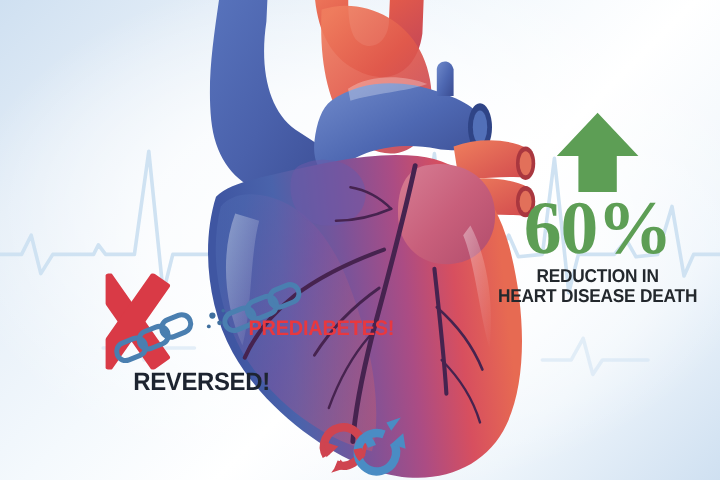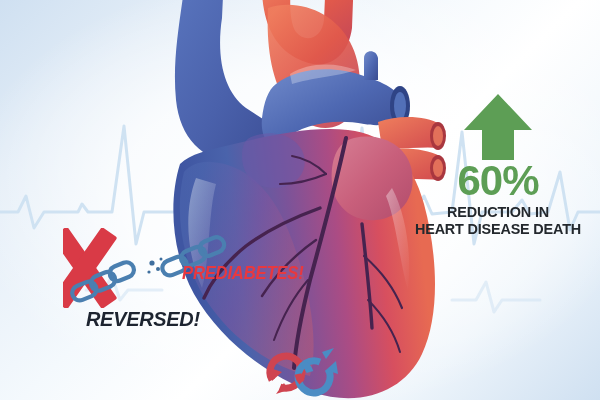--- a/index.html
+++ b/index.html
@@ -57,23 +57,23 @@
     width: 192px;
     text-align: center;
   }
   .stat-arrow {
     display: block;
     margin: 0 auto 2px auto;
     width: 72px;
     height: 68px;
   }
   .stat-value {
-    font-family: Liberation Sans, sans-serif;
+    font-family: Liberation Serif, serif;
     font-weight: bold;
-    font-size: 42px;
+    font-size: 63px;
     line-height: 0.92;
     letter-spacing: -1px;
     color: #5d9e55;
     margin: 0;
     padding: 0;
   }
   .stat-caption {
     font-family: "Liberation Sans", sans-serif;
     font-weight: bold;
     font-size: 15.5px;
@@ -82,25 +82,24 @@
     color: #23282d;
     margin-top: 2px;
     transform: scaleX(0.93);
     transform-origin: 50% 50%;
     white-space: nowrap;
   }
 
   
   .reverse-block {
     position: absolute;
-    left: 63px;
+    left: 88px;
     top: 228px;
     width: 270px;
     height: 120px;
-    font-style: italic;
   }
   .x-chain {
     position: absolute;
     left: 0;
     top: 0;
     width: 200px;
     height: 80px;
   }
   .prediabetes-label {
     position: absolute;

